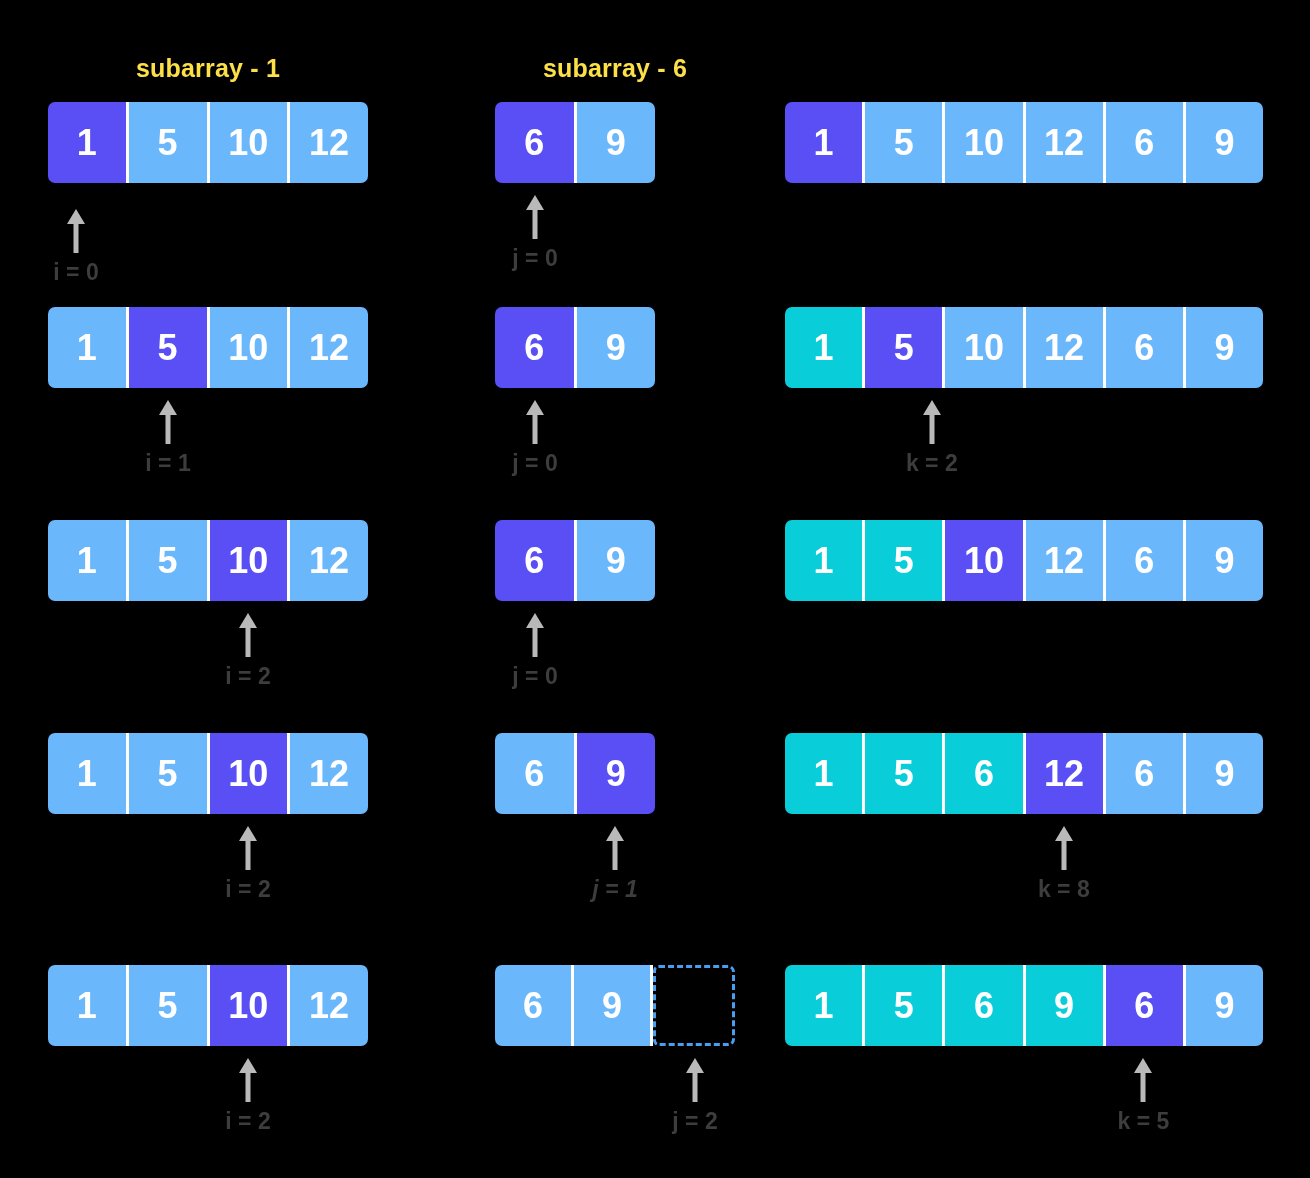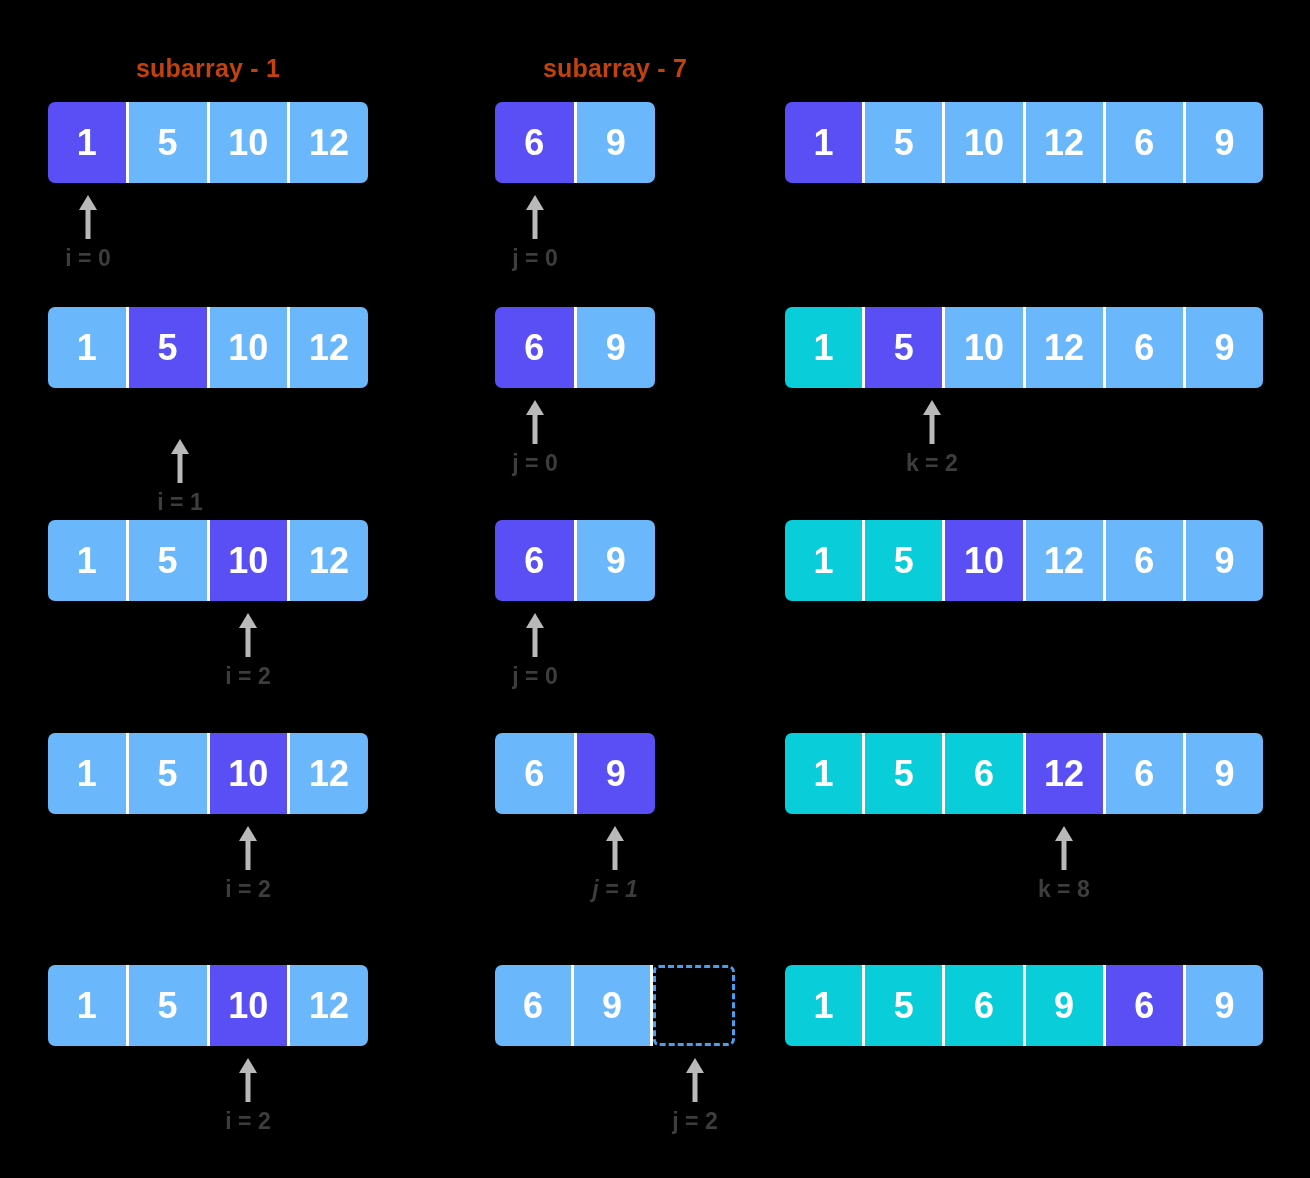--- a/index.html
+++ b/index.html
@@ -21,21 +21,21 @@
     position: absolute;
     top: 54px;
     left: 0;
     width: 1310px;
     height: 34px;
   }
   .col-header {
     position: absolute;
     font-size: 25px;
     font-weight: bold;
-    color: #c2410c;
+    color: #fde047;
     letter-spacing: .2px;
     white-space: nowrap;
     text-align: center;
   }
   .hdr-sub1 { left: 48px;  width: 320px; }
   .hdr-sub2 { left: 495px; width: 240px; }
   .hdr-comb { left: 785px; width: 478px; }
 
   
   .row {
@@ -135,32 +135,32 @@
     white-space: nowrap;
   }
 </style>
 </head>
 <body>
 
 <div>
 
   <div class="headers">
     <div class="col-header hdr-sub1">subarray - 1</div>
-    <div class="col-header hdr-sub2">subarray - 7</div>
+    <div class="col-header hdr-sub2">subarray - 6</div>
   </div>
 
   <div id="rows-root">
       <div class="row" style="top: 102px;">
         <div class="array sub1" style="left: 48px; width: 320px;">
           <div class="cell state-active">1</div>
           <div class="cell state-idle">5</div>
           <div class="cell state-idle">10</div>
           <div class="cell state-idle">12</div>
         </div>
-        <div class="pointer" style="left: 48px; width: 80px;">
+        <div class="pointer" style="left: 36px; width: 80px; margin-top: 14px;">
           <div class="arrow">
             <div class="head"></div>
             <div class="shaft"></div>
           </div>
           <div class="ptr-label">i = 0</div>
         </div>
         <div class="array sub2" style="left: 495px; width: 160px;">
           <div class="cell state-active">6</div>
           <div class="cell state-idle">9</div>
         </div>
@@ -180,21 +180,21 @@
           <div class="cell state-idle">9</div>
         </div>
       </div>
       <div class="row" style="top: 307px;">
         <div class="array sub1" style="left: 48px; width: 320px;">
           <div class="cell state-idle">1</div>
           <div class="cell state-active">5</div>
           <div class="cell state-idle">10</div>
           <div class="cell state-idle">12</div>
         </div>
-        <div class="pointer" style="left: 140px; width: 80px; margin-top: 39px;">
+        <div class="pointer" style="left: 128px; width: 80px;">
           <div class="arrow">
             <div class="head"></div>
             <div class="shaft"></div>
           </div>
           <div class="ptr-label">i = 1</div>
         </div>
         <div class="array sub2" style="left: 495px; width: 160px;">
           <div class="cell state-active">6</div>
           <div class="cell state-idle">9</div>
         </div>
@@ -323,16 +323,23 @@
           <div class="ptr-label">j = 2</div>
         </div>
         <div class="array comb" style="left: 785px; width: 478px;">
           <div class="cell state-done">1</div>
           <div class="cell state-done">5</div>
           <div class="cell state-done">6</div>
           <div class="cell state-done">9</div>
           <div class="cell state-active">6</div>
           <div class="cell state-idle">9</div>
         </div>
+        <div class="pointer" style="left: 1103.67px; width: 79.6667px;">
+          <div class="arrow">
+            <div class="head"></div>
+            <div class="shaft"></div>
+          </div>
+          <div class="ptr-label">k = 5</div>
+        </div>
       </div>
     </div>
 
 </div>
 
 </body></html>

